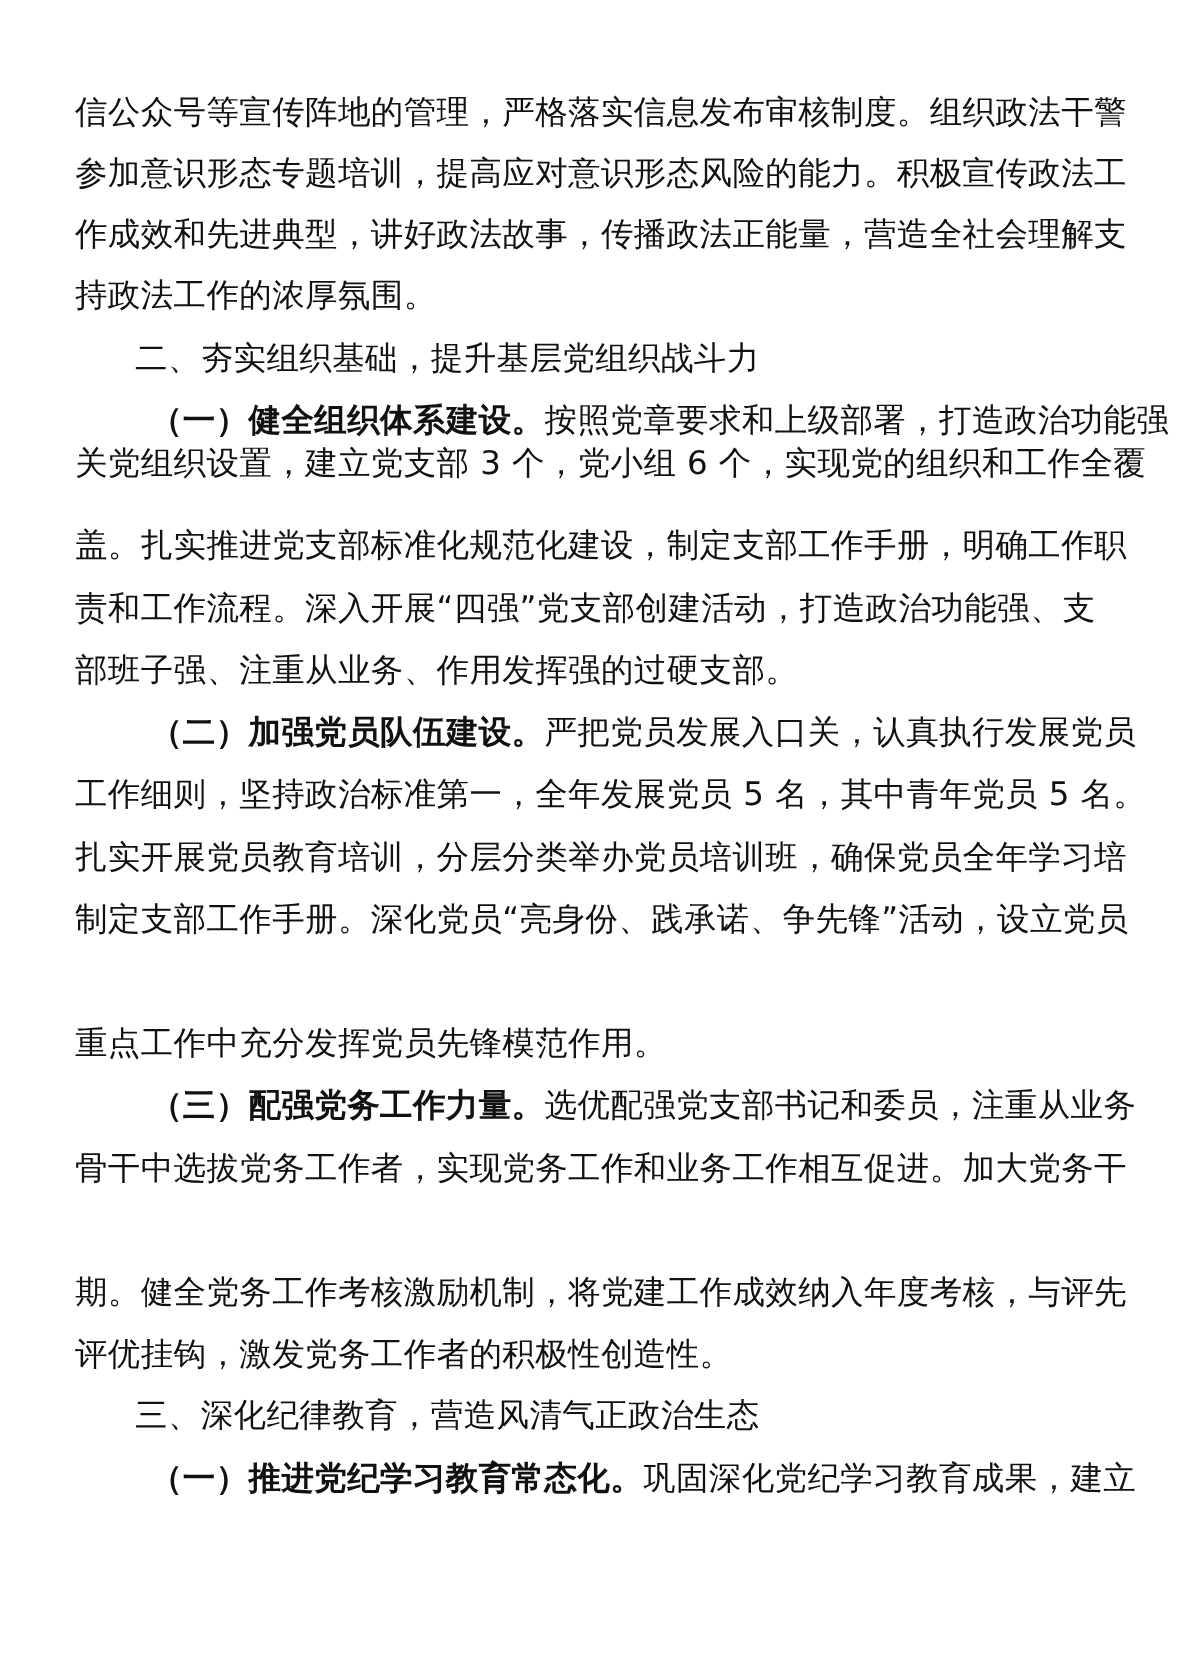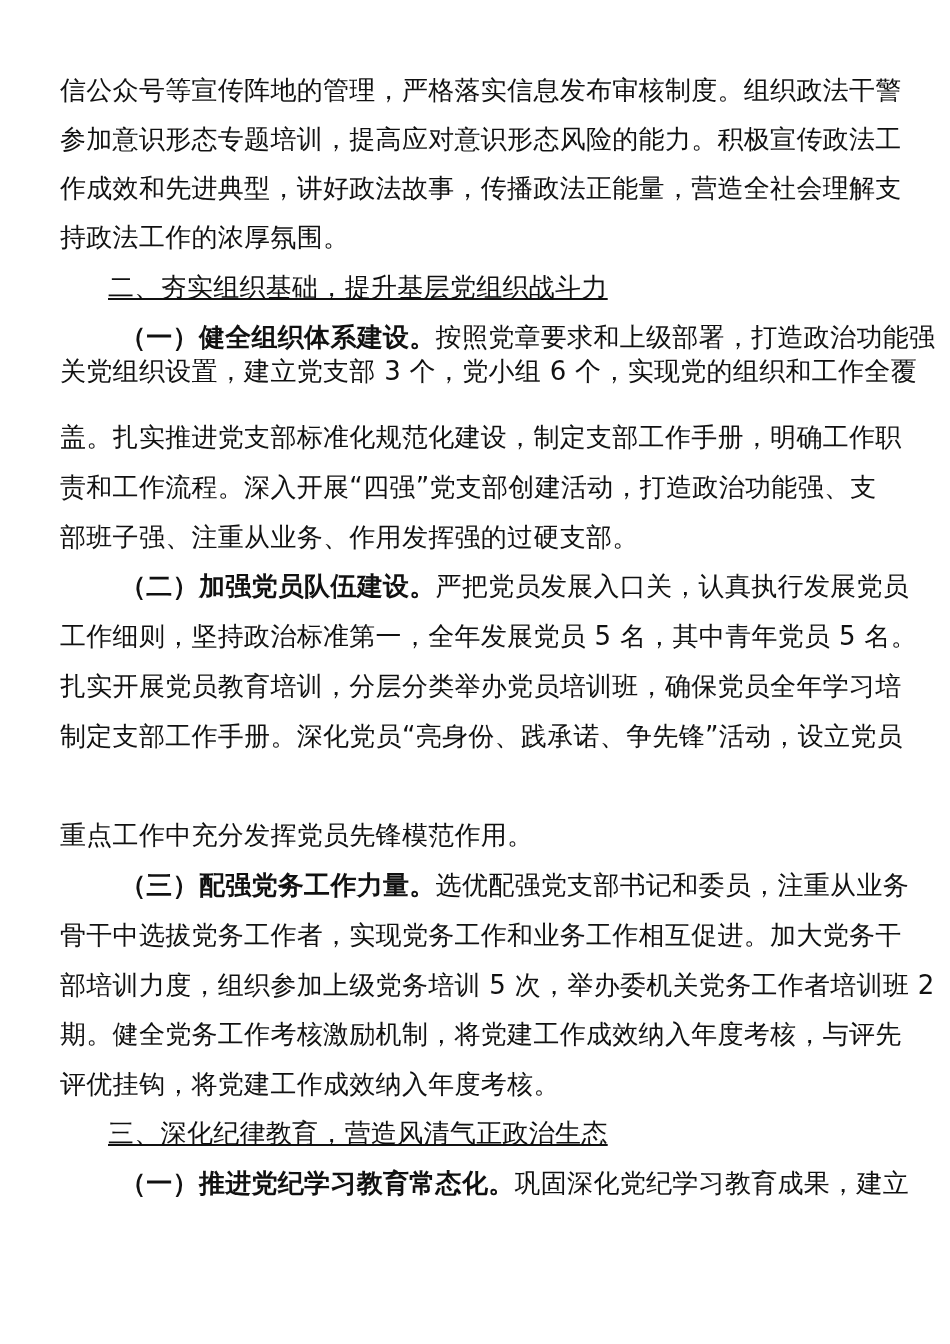--- a/index.html
+++ b/index.html
@@ -10,21 +10,21 @@
     left: 60px;
     width: 820px;
     height: 40px;
     font-family: "DejaVu Sans", "Liberation Sans", sans-serif;
     font-size: 26px;
     line-height: 40px;
     color: #111111;
     white-space: nowrap;
     letter-spacing: 0.3px;
   }
-  .line.indent-h { left: 108px; text-decoration: underline; }
+  .line.indent-h { left: 108px; }
   .line.indent-s { left: 120px; }
   .b { font-weight: bold; }
 </style>
 </head>
 <body>
 
 <div class="page">
   <div class="line" style="top:70px">信公众号等宣传阵地的管理，严格落实信息发布审核制度。组织政法干警</div>
   <div class="line" style="top:119px">参加意识形态专题培训，提高应对意识形态风险的能力。积极宣传政法工</div>
   <div class="line" style="top:168px">作成效和先进典型，讲好政法故事，传播政法正能量，营造全社会理解支</div>
@@ -39,20 +39,19 @@
   <div class="line" style="top:517px">部班子强、注重从业务、作用发挥强的过硬支部。</div>
 
   <div class="line indent-s" style="top:566px"><span class="b">（二）加强党员队伍建设。</span><span>严把党员发展入口关，认真执行发展党员</span></div>
   <div class="line" style="top:616px">工作细则，坚持政治标准第一，全年发展党员 5 名，其中青年党员 5 名。</div>
   <div class="line" style="top:666px">扎实开展党员教育培训，分层分类举办党员培训班，确保党员全年学习培</div>
   <div class="line" style="top:716px">制定支部工作手册。深化党员“亮身份、践承诺、争先锋”活动，设立党员</div>
   <div class="line" style="top:815px">重点工作中充分发挥党员先锋模范作用。</div>
 
   <div class="line indent-s" style="top:865px"><span class="b">（三）配强党务工作力量。</span><span>选优配强党支部书记和委员，注重从业务</span></div>
   <div class="line" style="top:915px">骨干中选拔党务工作者，实现党务工作和业务工作相互促进。加大党务干</div>
-  <div class="line" style="top:965px">部培训力度，组织参加上级党务培训 5 次，举办委机关党务工作者培训班 2</div>
   <div class="line" style="top:1014px">期。健全党务工作考核激励机制，将党建工作成效纳入年度考核，与评先</div>
-  <div class="line" style="top:1064px">评优挂钩，将党建工作成效纳入年度考核。</div>
+  <div class="line" style="top:1064px">评优挂钩，激发党务工作者的积极性创造性。</div>
 
   <div class="line indent-h" style="top:1113px">三、深化纪律教育，营造风清气正政治生态</div>
 
   <div class="line indent-s" style="top:1163px"><span class="b">（一）推进党纪学习教育常态化。</span><span>巩固深化党纪学习教育成果，建立</span></div>
 </div>
 
 </body></html>

